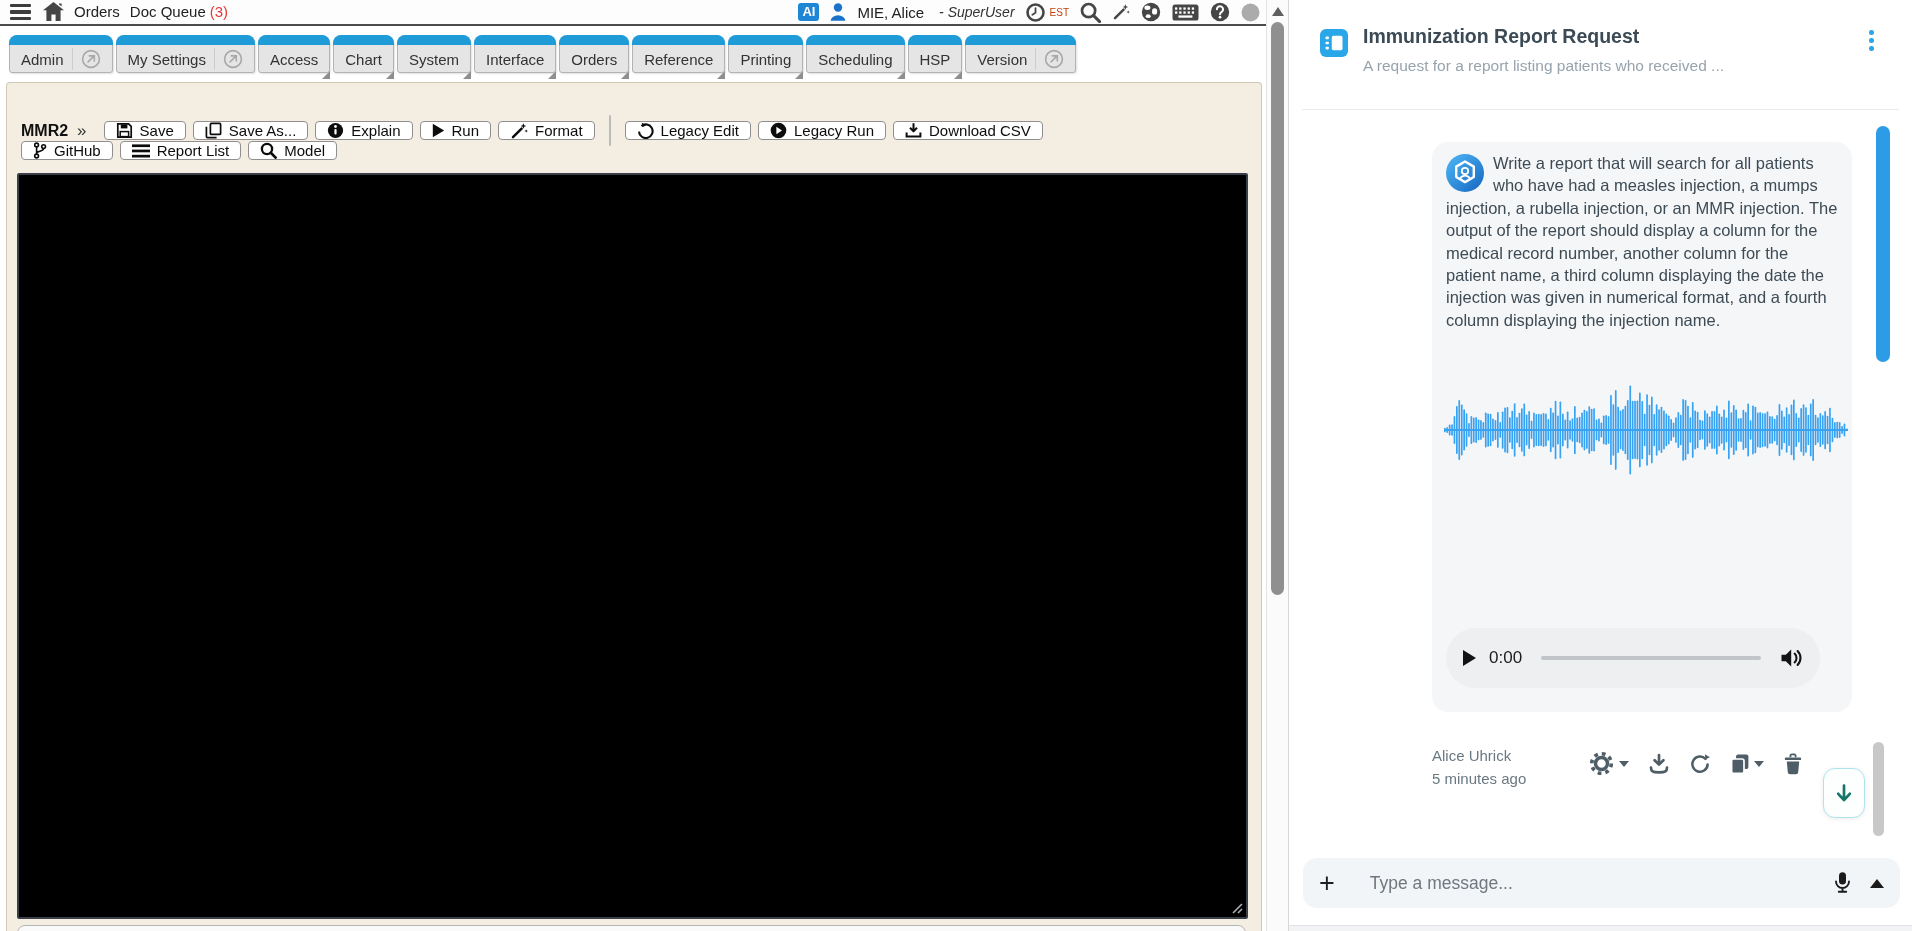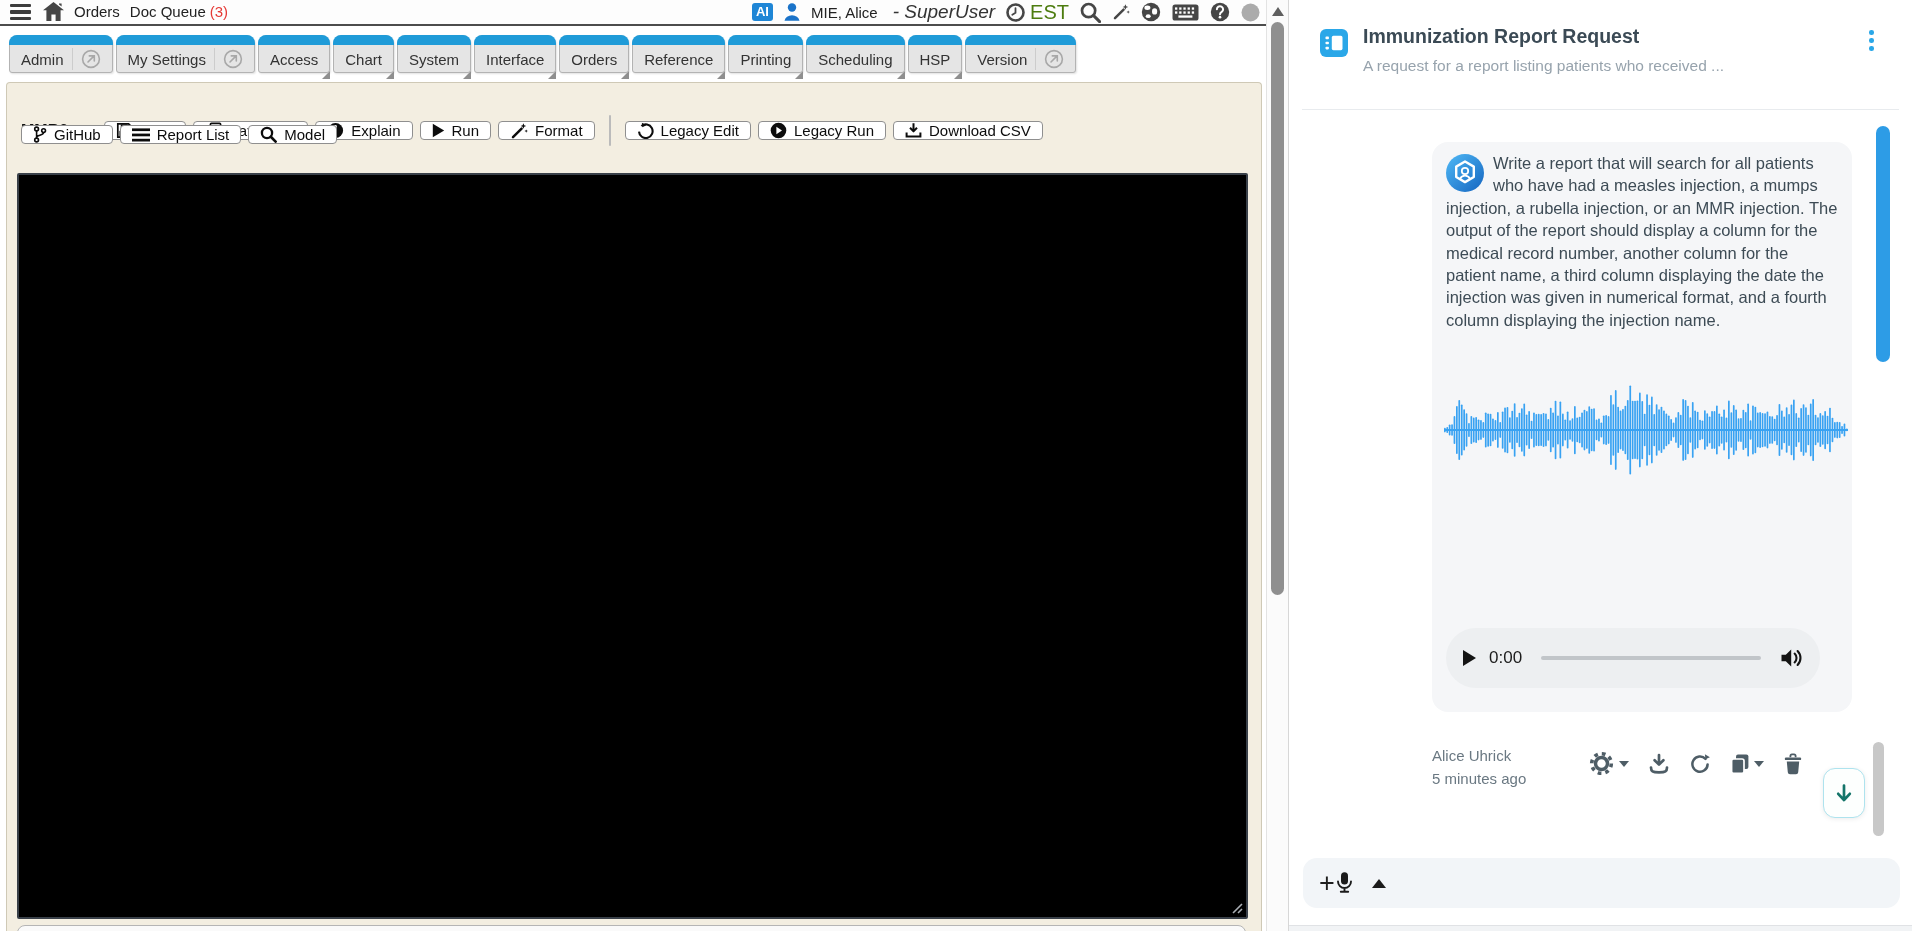--- a/index.html
+++ b/index.html
@@ -14,43 +14,43 @@
           border-bottom:2px solid #4c4c4c;color:#3d3d3d;}
   .tb-group{display:flex;align-items:center;gap:10px;}
   .tb-right{margin-left:auto;display:flex;align-items:center;gap:11px;}
   .hamburger{display:inline-flex;flex-direction:column;gap:3px;cursor:pointer;padding:2px;}
   .hamburger i{display:block;width:21px;height:3.4px;background:#3d3d3d;border-radius:1px;}
   .tb-link{font-size:15px;color:#222;cursor:pointer;text-decoration:none;display:flex;gap:4px;}
   .count-red{color:var(--count-red);}
   .ai-badge{background:var(--ai-badge);color:#fff;font-weight:bold;font-size:13px;
             padding:1px 4px 2px;border-radius:3px;line-height:1.2;cursor:pointer;}
   .user-name{font-size:15px;color:#222;}
-  .user-role{font-size:19px;color:#333;font-style:italic;margin-left:4px;}
-  .tz{font-size:20px;color:#4d7c0f;margin-left:-6px;}
+  .user-role{font-size:14px;color:#333;font-style:italic;margin-left:4px;}
+  .tz{font-size:10px;color:#c2410c;margin-left:-6px;}
   .tb-ic{color:#464646;display:inline-flex;cursor:pointer;}
   .u-icon{color:var(--user-icon);display:inline-flex;}
   
   #tabbar{position:absolute;left:0;top:26px;width:1266px;height:56px;background:#fff;
           display:flex;align-items:flex-start;gap:3px;padding:9px 0 0 9px;box-sizing:border-box;
           overflow:hidden;}
   .tab{position:relative;display:inline-flex;align-items:center;height:38px;box-sizing:border-box;
        padding:10px 11px 0;background:#e5e5e5;border:1px solid #b3b3b3;border-radius:9px 9px 3px 3px;
        cursor:pointer;flex:none;box-shadow:1px 1px 2px rgba(0,0,0,.12);}
   .tab-accent{position:absolute;top:-1px;left:-1px;right:-1px;height:10px;
               background:var(--tab-accent);border-radius:8px 8px 0 0;}
   .tab-label{font-size:15px;color:#333;white-space:nowrap;}
   .tab-sep{width:1px;height:22px;background:#ccc;margin:0 8px;}
   .tab-ext{display:inline-flex;color:#a8a8a8;}
   .tab-fold{position:absolute;right:-1px;bottom:-7px;line-height:0;}
   
   #workpanel{position:absolute;left:6px;top:82px;width:1256px;height:849px;box-sizing:border-box;
              background:#f3eee1;border:1px solid #cfc9b6;border-bottom:none;border-radius:4px 4px 0 0;}
   .tool-row{position:absolute;left:14px;display:flex;align-items:center;gap:7px;}
   #tool-row1{top:32px;}
-  #tool-row2{top:42px;}
+  #tool-row2{top:58px;}
   .report-name{font-size:16px;font-weight:bold;color:#111;margin-right:2px;}
   .expander{font-size:17px;color:#333;margin-right:10px;cursor:pointer;}
   .btn{display:inline-flex;align-items:center;gap:7px;height:19px;box-sizing:border-box;
        padding:0 11px;background:#fff;border:1px solid #8f8f8f;border-radius:4px;
        font-size:15px;color:#0c0c0c;cursor:pointer;white-space:nowrap;}
   .btn .ic{display:inline-flex;color:#0c0c0c;}
   .tb-divider{width:2px;height:31px;background:#bbb;margin:0 7px;border-radius:1px;}
   #editor{position:absolute;left:10px;top:90px;width:1231px;height:746px;box-sizing:border-box;
           background:#000;border:2px solid #394049;border-radius:2px;cursor:text;}
   #resize-handle{position:absolute;right:3px;bottom:3px;cursor:nwse-resize;color:#a9aeb4;}
@@ -740,20 +740,21 @@
     <svg width="18" height="21" viewBox="0 0 18 21">
         <path d="M9 2.5 V16 M3.2 10.8 L9 17 L14.8 10.8" fill="none" stroke="currentColor" stroke-width="2.7" stroke-linecap="round" stroke-linejoin="round"></path>
       </svg>
   </div>
 
   <div id="chat-scroll-blue"></div>
   <div id="chat-scroll-gray"></div>
 
   <div id="composer">
     <span id="composer-add">+</span>
+    <input id="composer-input" type="text" placeholder="Type a message..." style="">
     <span id="mic-btn">
       <svg width="19" height="24" viewBox="0 0 19 24">
         <rect x="6" y="1.2" width="7" height="12.2" rx="3.5" fill="currentColor"></rect>
         <path d="M3 10.5 a6.5 6.5 0 0 0 13 0 M9.5 17 V20 M5.8 20.8 h7.4" fill="none" stroke="currentColor" stroke-width="1.9" stroke-linecap="round"></path>
       </svg>
     </span>
     <span id="composer-caret"></span>
   </div>
   <div id="chat-bottom-strip"></div>
 </aside>

